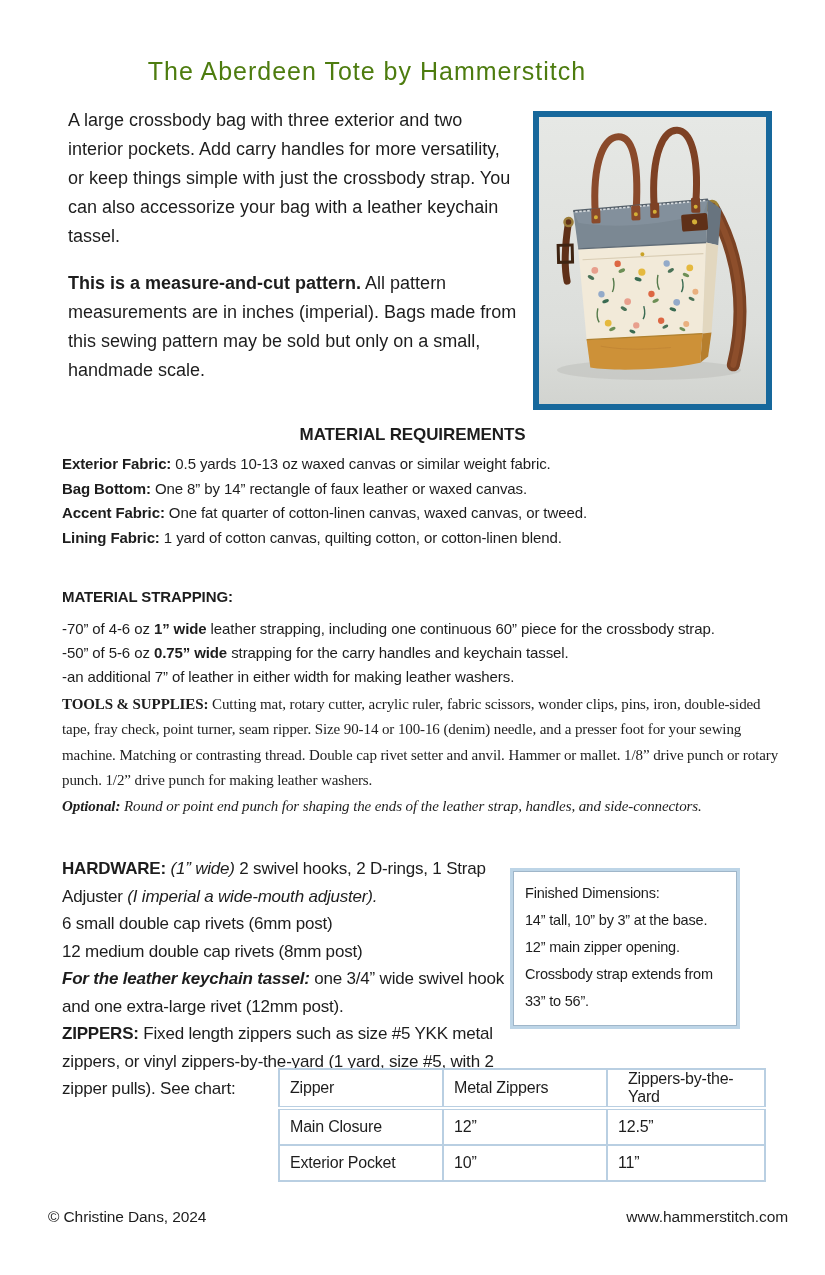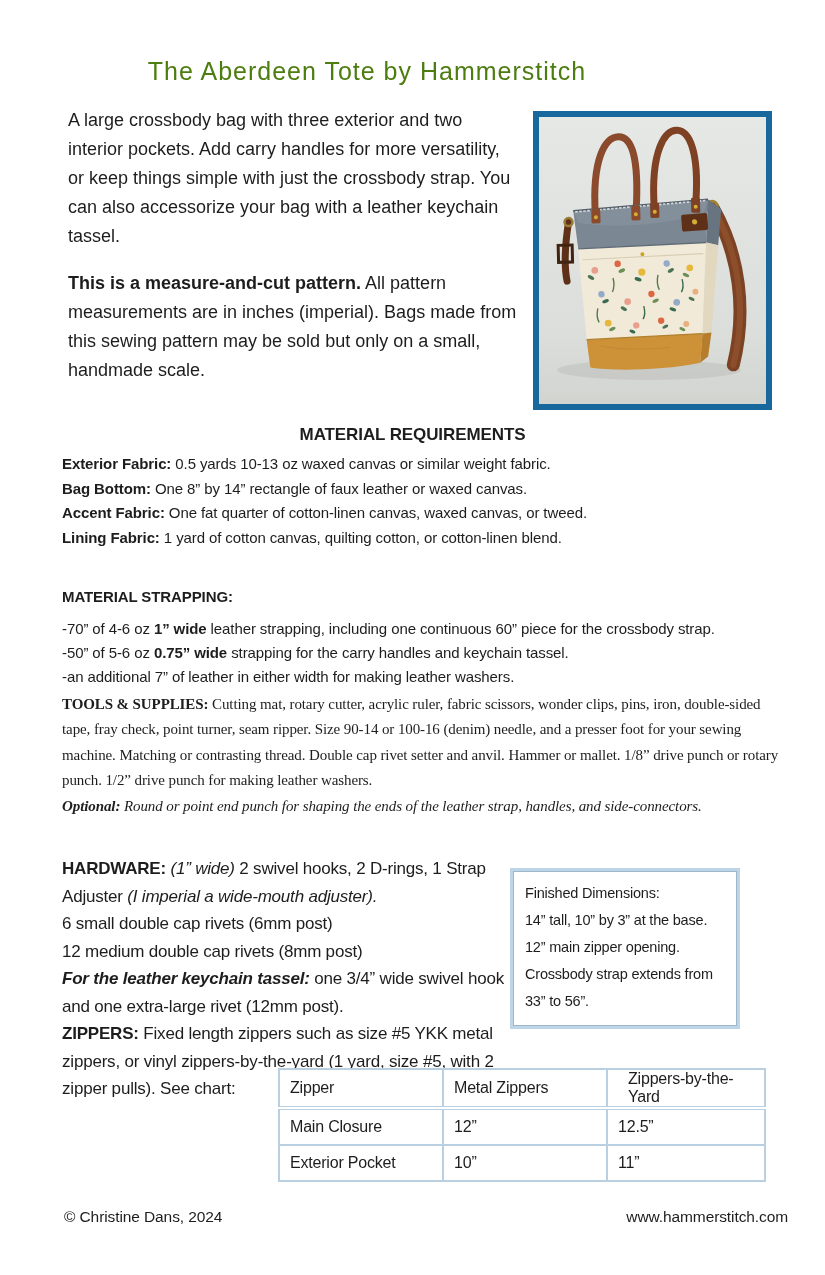--- a/index.html
+++ b/index.html
@@ -56,21 +56,21 @@
     padding:0 10px;height:34px;background:#ffffff;
   }
   .zip-table th{border-bottom:4px double #b9cfe2;}
   .zip-table .c1{width:142px;}
   .zip-table .c2{width:142px;border-radius:9px;}
   .zip-table .c3{width:126px;padding-left:20px;}
   .zip-table td.num,.zip-table th.ctr{text-align:center;}
   .zip-table td.num{text-align:left;}
   
   .footer{position:absolute;left:48px;top:1208px;width:740px;font-size:15.5px;letter-spacing:-0.1px;}
-  .footer .left{float:left;margin-left:16px;}
+  .footer .left{float:left;}
   .footer .right{float:right;}
   b,strong{font-weight:bold;}
 </style>
 </head>
 <body>
 
 <div class="page">
 
   <div class="doc-title">The Aberdeen Tote by Hammerstitch</div>
 

